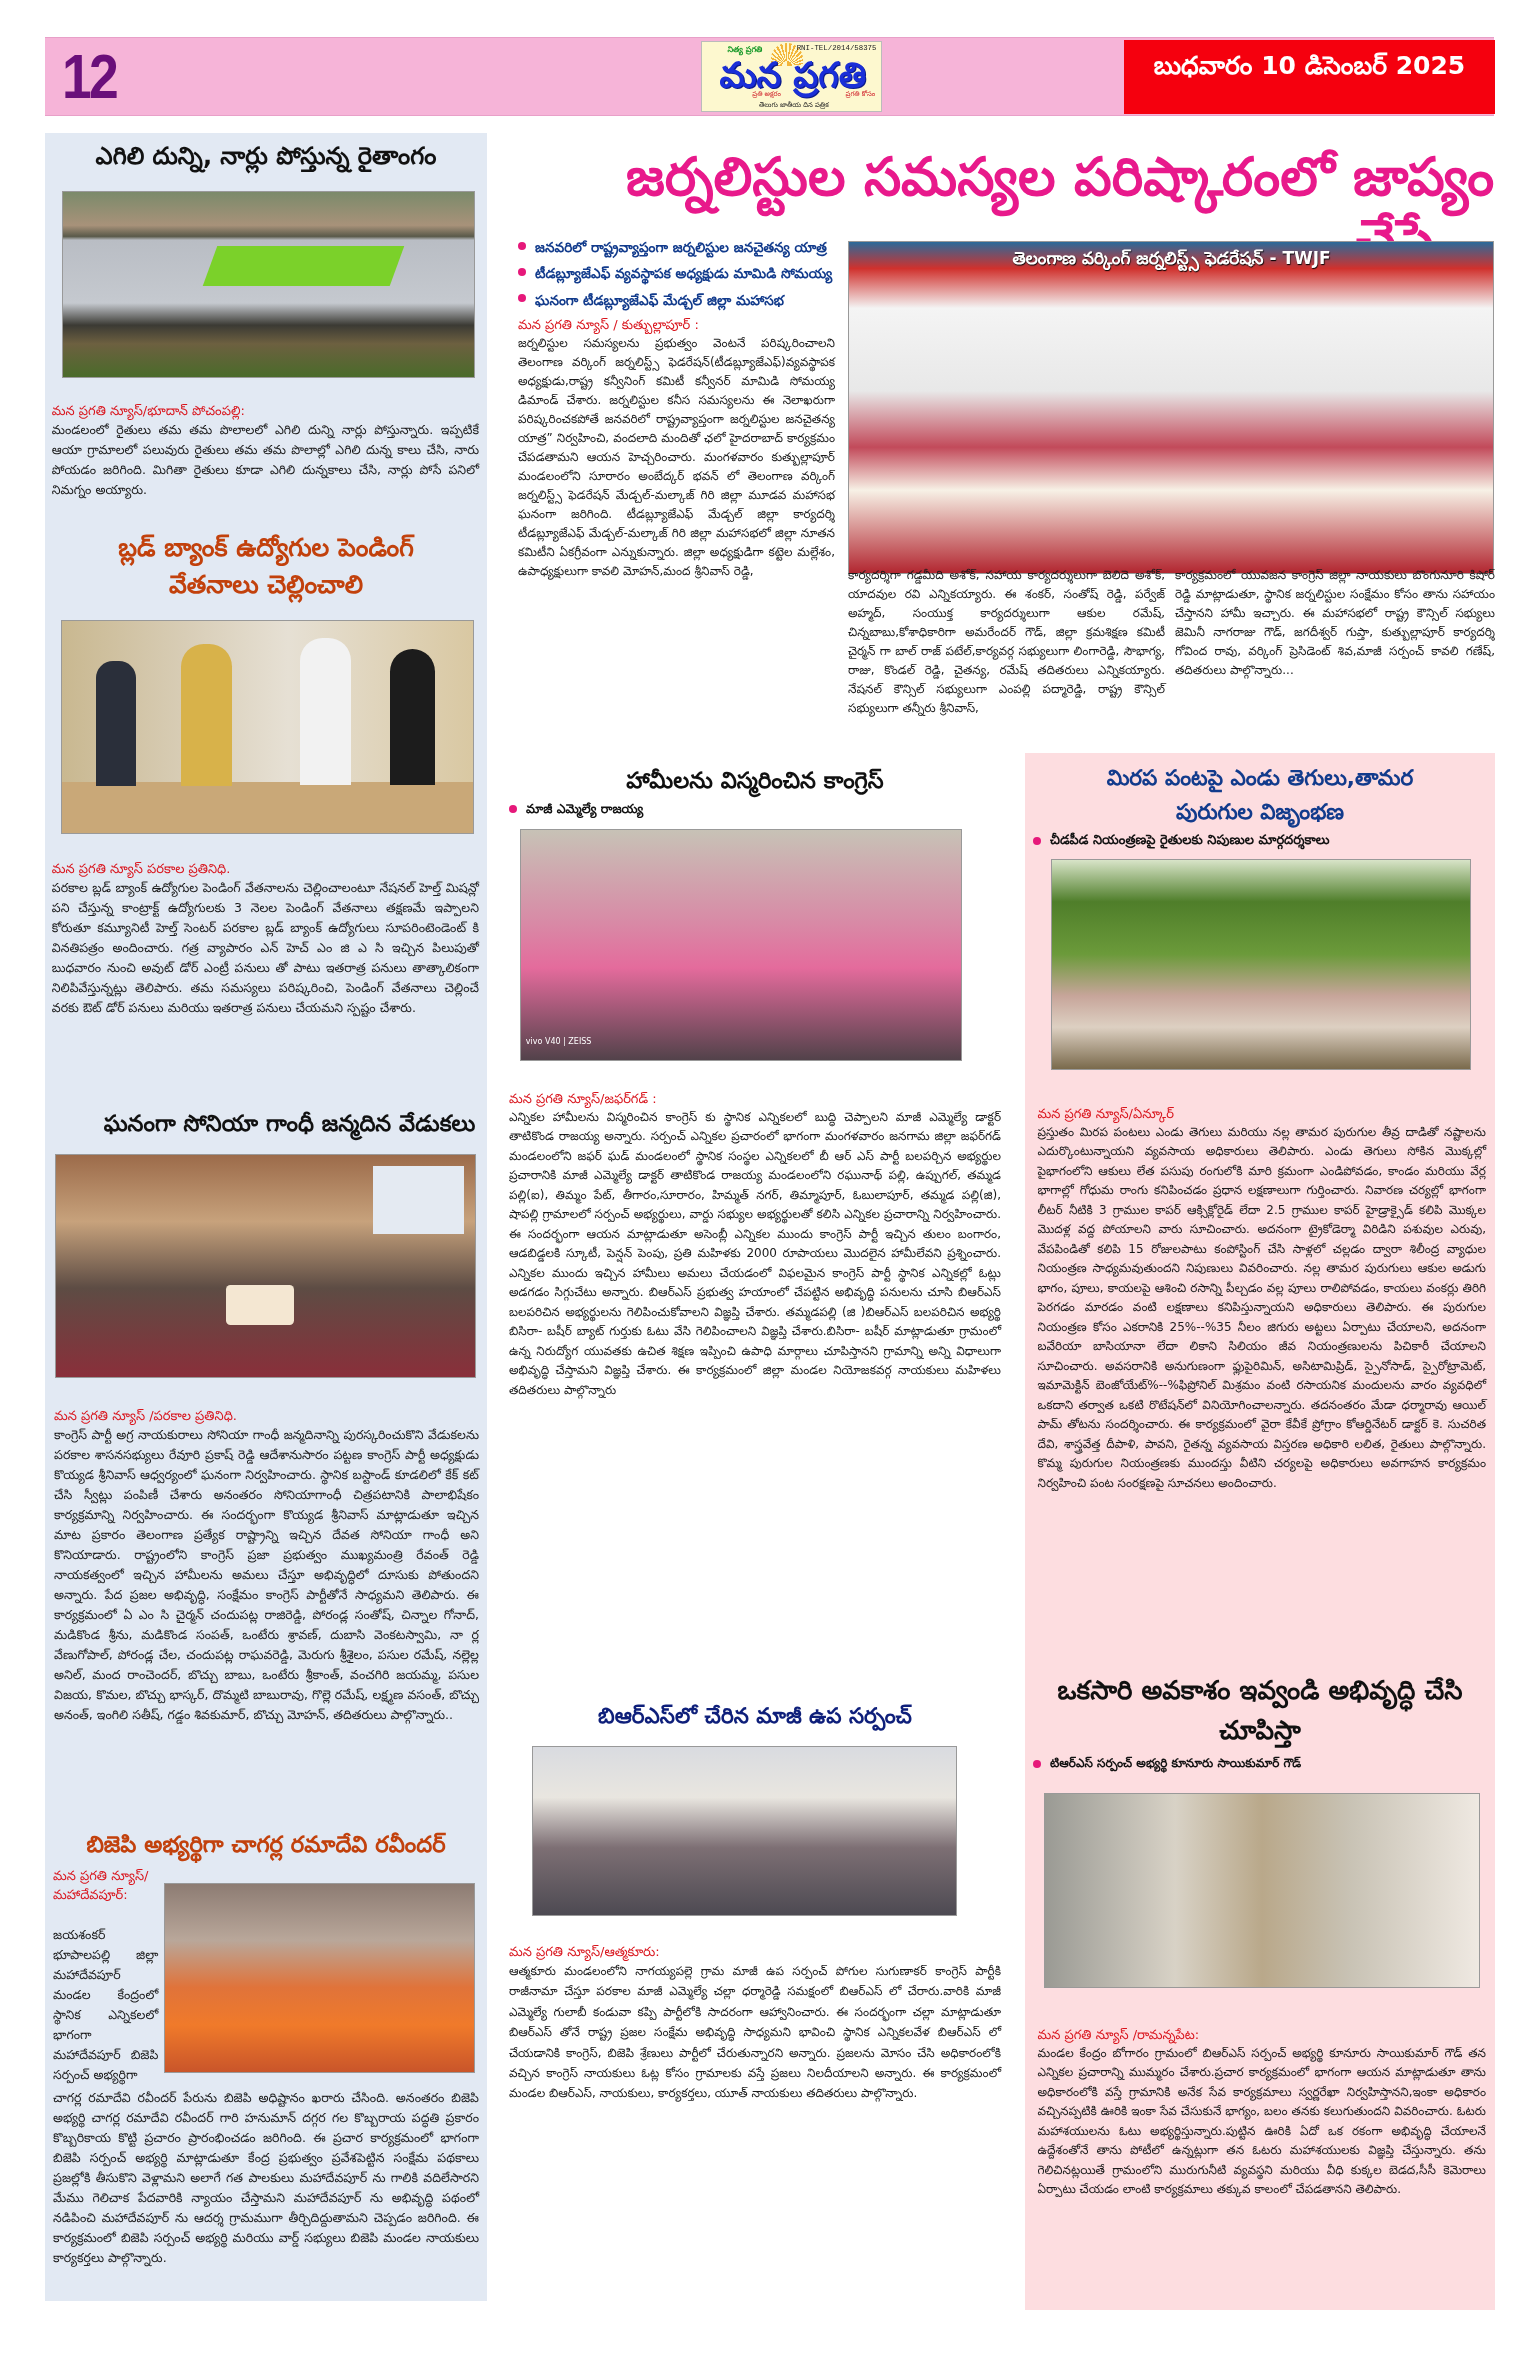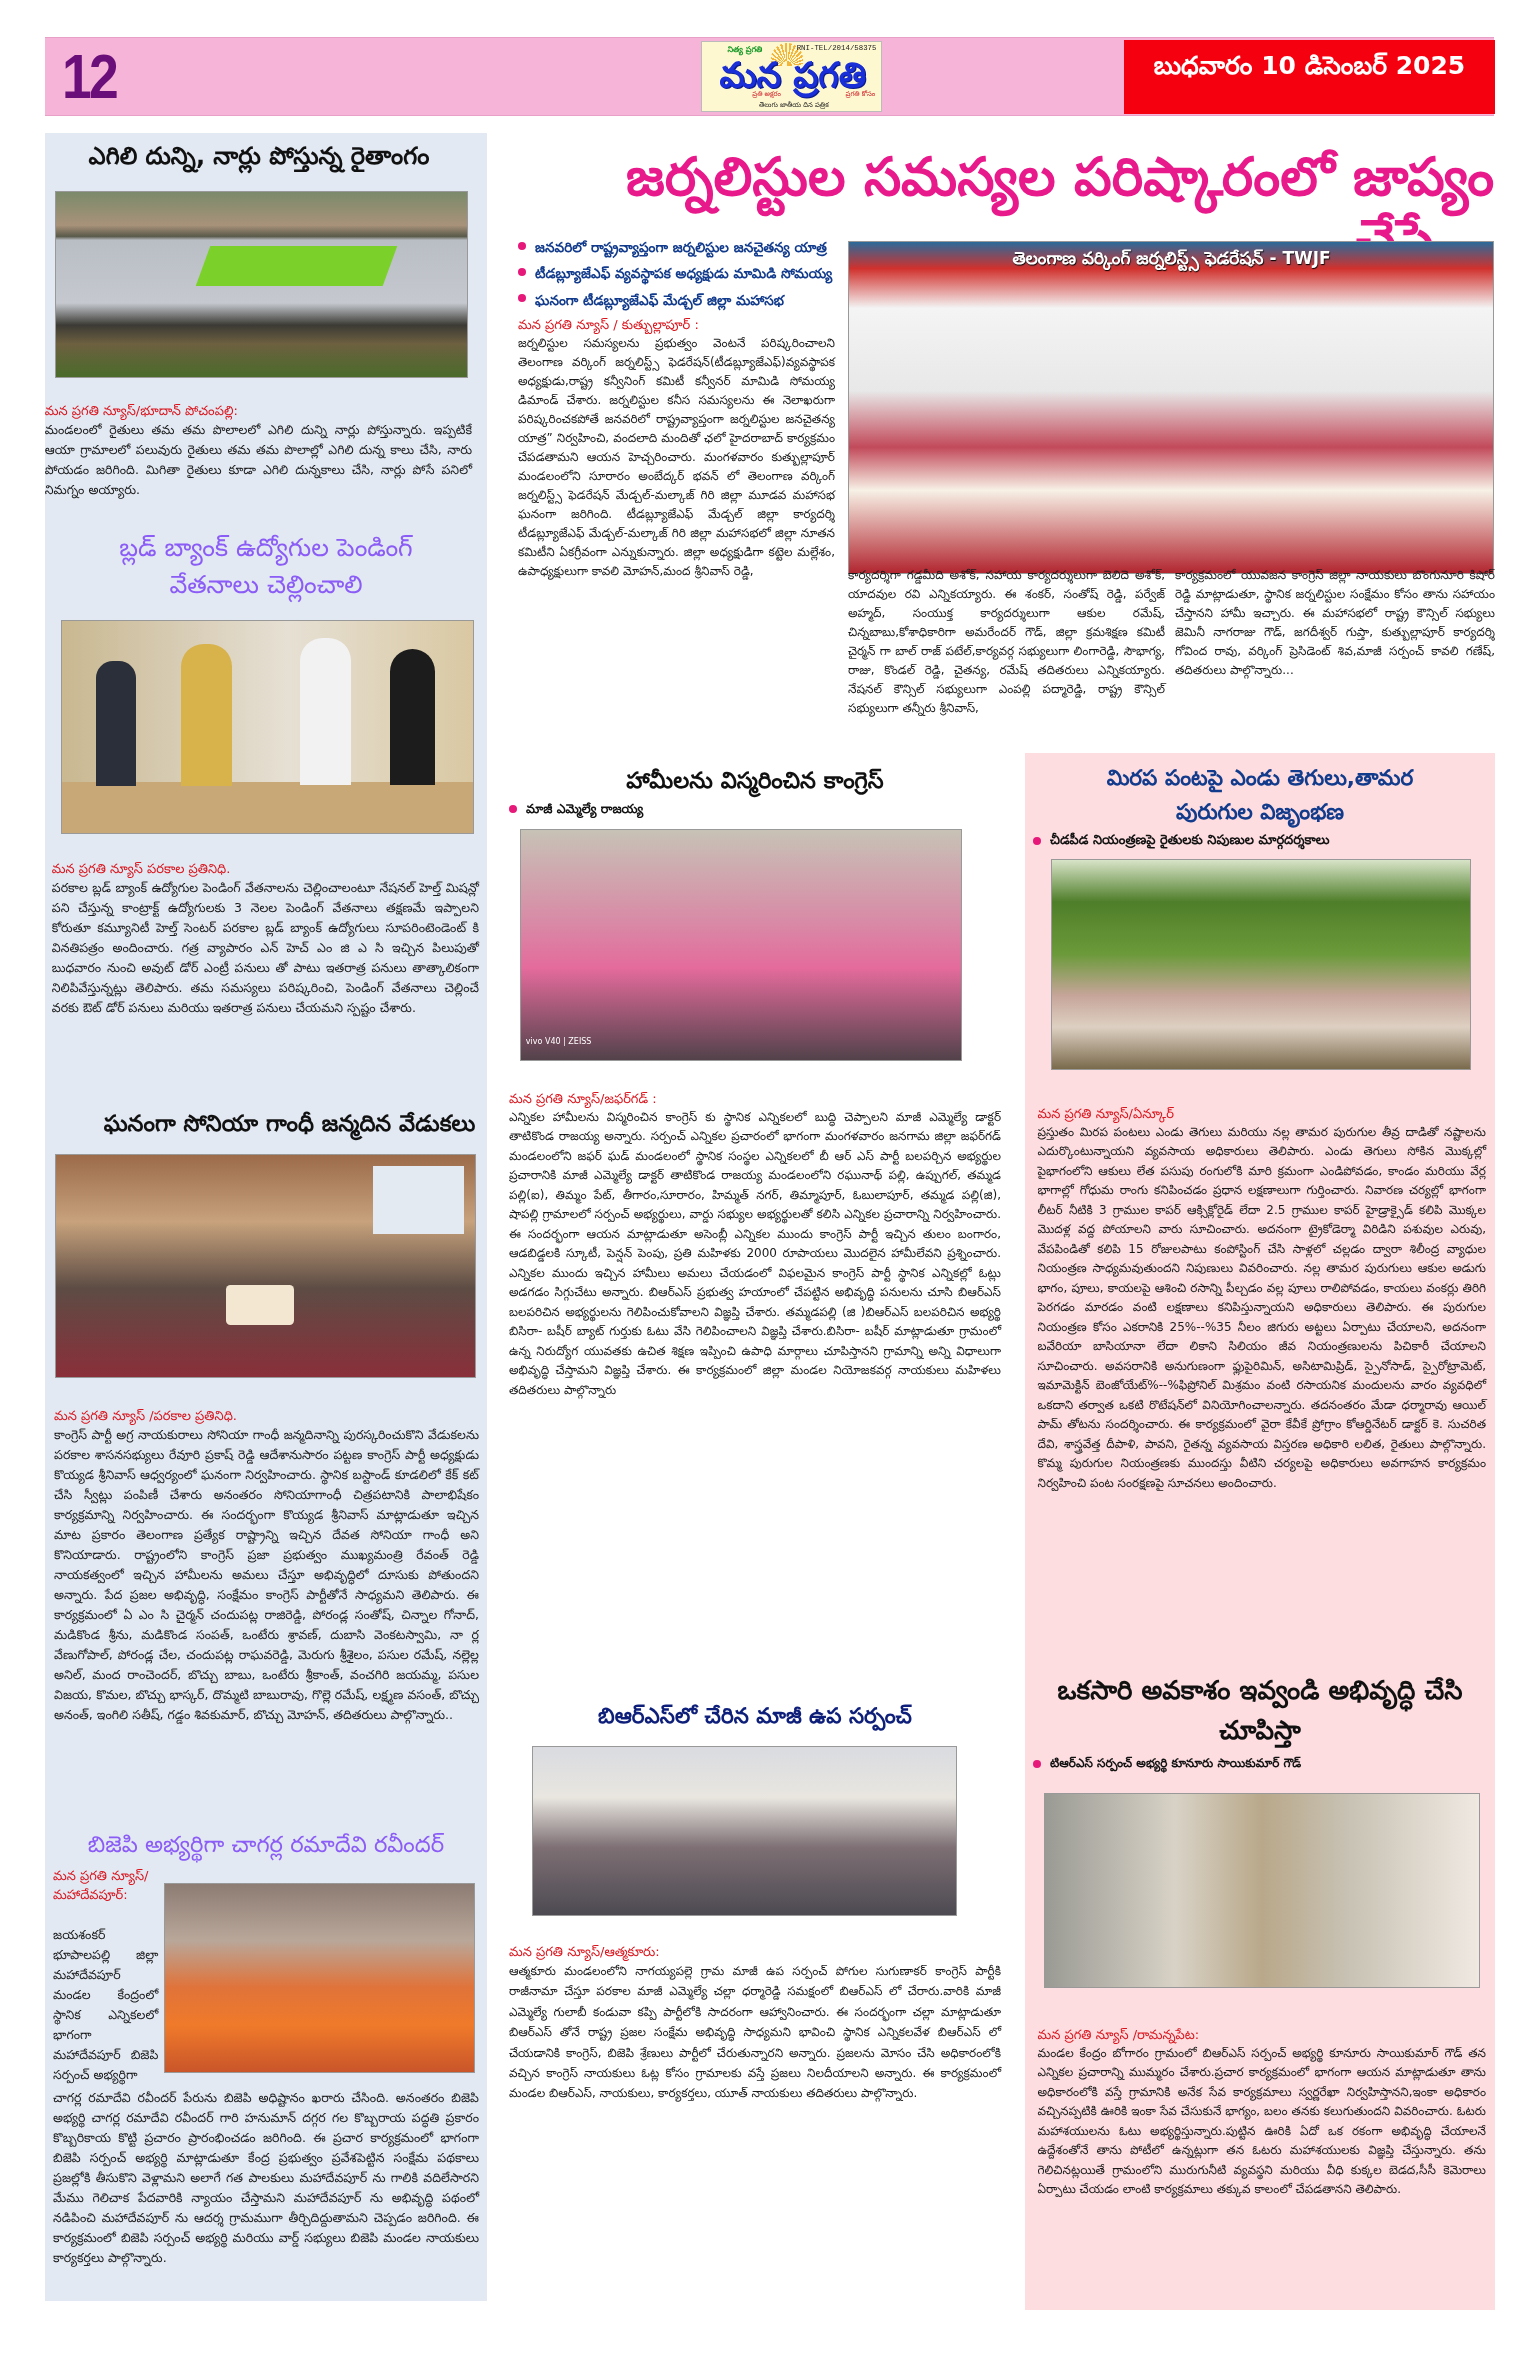--- a/index.html
+++ b/index.html
@@ -18,21 +18,21 @@
                 text-shadow: 1.1px 1.1px 0 #0a1a8a; }
   #logo .tag1 { position:absolute; left: 2.3px; top: 48px; font-size: 6.8px; color: #d0202a; margin-left: 48px; }
   #logo .tag2 { position:absolute; right: 5.7px; top: 48px; font-size: 6.8px; color: #d0202a; }
   #logo .tag3 { position:absolute; left: 57px; top: 59px; font-size: 6.8px; color: #222; }
   #date-box { left: 1124px; top: 40px; width: 371px; height: 74px; background: #f5000e; color: #fff; font-weight: bold; font-size: 25px;
               display:flex; align-items:flex-start; justify-content:center; padding-top: 11.3px; }
   
   #left-col { left: 45px; top: 133px; width: 442px; height: 2168px; background: #e2e9f3; }
   #right-box { left: 1025px; top: 753px; width: 470px; height: 1557px; background: #fddde0; }
   .head-black { font-weight: bold; color: #111; text-align: center; }
-  .head-purple { font-weight: normal; color: #8b5cf6; text-align: center; }
+  .head-purple { font-weight: bold; color: #c2410c; text-align: center; }
   .head-blue { font-weight: bold; color: #123b8c; text-align: center; }
   .head-navy { font-weight: bold; color: #0e1f7a; text-align: center; }
   .dateline { color: #d9141c; font-size: 13px; line-height: 19px; }
   .body { font-size: 12.5px; line-height: 20px; text-align: justify; color: #1a1a1a; }
   .photo { border: 1.1px solid #999; overflow: hidden; }
   .bullet { display:flex; gap: 9px; align-items:flex-start; font-weight: bold; }
   .bullet .dot { width: 8px; height: 8px; border-radius: 50%; background: #e6187a; flex: none; margin-top: 6.8px; }
   #main-headline { left: 509px; top: 146px; width: 985px; text-align: right; font-size: 53px; font-weight: 900; color: #e8198b; line-height: 62px; }
 </style>
 </head>
@@ -46,21 +46,21 @@
   <div class="rni">RNI-TEL/2014/58375</div>
   <div class="main">మన ప్రగతి</div>
   <div class="tag1">ప్రతి అక్షరం</div>
   <div class="tag2">ప్రగతి కోసం</div>
   <div class="tag3">తెలుగు జాతీయ దిన పత్రిక</div>
 </div>
 <div id="date-box" class="abs">బుధవారం 10 డిసెంబర్ 2025</div>
 
 <div id="left-col" class="abs"></div>
 
-<div class="abs" style="left:38px;top:140px;width:442px;">
+<div class="abs" style="left:45px;top:140px;width:442px;">
   <div class="head-black" style="font-size:24px;line-height:32px;">ఎగిలి దున్ని, నార్లు పోస్తున్న రైతాంగం</div>
   <div class="photo" style="margin:19px 0 0 17px;width:413px;height:187px;background:linear-gradient(180deg,#7b8a6a 0%,#a8927a 18%,#5a5a4a 24%,#b9bdc4 26%,#c5c9cf 60%,#3b3a34 72%,#6d6040 82%,#4a6b2a 100%);position:relative;">
     <div style="position:absolute;left:147px;top:54px;width:187px;height:40px;background:#7bd12a;transform:skewX(-20deg);"></div>
   </div>
   <div class="dateline" style="margin:22.6px 8px 0 6.8px;">మన ప్రగతి న్యూస్/భూదాన్ పోచంపల్లి:</div>
   <div class="body" style="margin:0 8px 0 6.8px;">మండలంలో రైతులు తమ తమ పొలాలలో ఎగిలి దున్ని నార్లు పోస్తున్నారు. ఇప్పటికే ఆయా గ్రామాలలో పలువురు రైతులు తమ తమ పొలాల్లో ఎగిలి దున్న కాలు చేసి, నారు పోయడం జరిగింది. మిగితా రైతులు కూడా ఎగిలి దున్నకాలు చేసి, నార్లు పోసే పనిలో నిమగ్నం అయ్యారు.</div>
 </div>
 
 <div class="abs" style="left:45px;top:529px;width:442px;">
   <div class="head-purple" style="font-size:25px;line-height:37px;padding:0 34px;">బ్లడ్ బ్యాంక్ ఉద్యోగుల పెండింగ్ వేతనాలు చెల్లించాలి</div>

